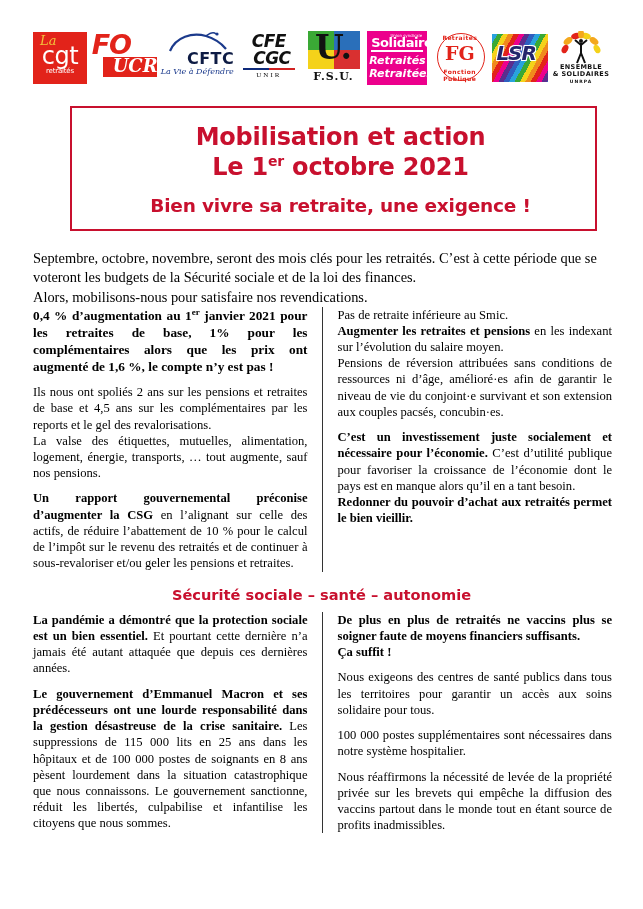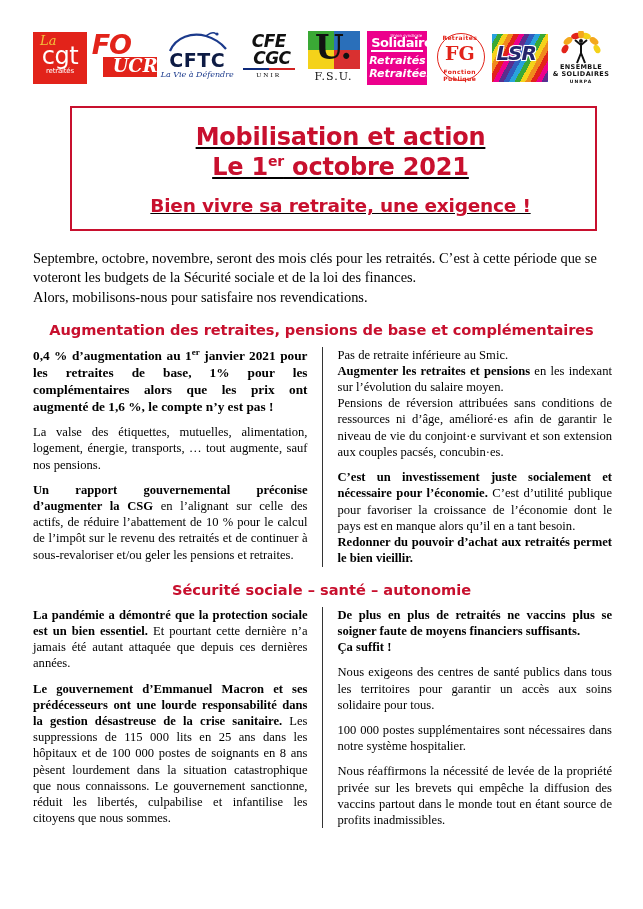--- a/index.html
+++ b/index.html
@@ -107,25 +107,26 @@
     width: 74px; height: 54px;
     text-align: center;
   }
   .logo-cftc .swoosh {
     display: block;
     margin: 0 auto;
   }
   .logo-cftc .name {
     font-family: "DejaVu Sans", sans-serif;
     font-weight: bold;
-    font-size: 19px;
+    font-size: 16px;
     color: #0d1b44;
     line-height: 1;
     letter-spacing: 0.5px;
     margin-top: -2px;
+    text-align: right;
   }
   .logo-cftc .tag {
     font-family: "DejaVu Serif", serif;
     font-style: italic;
     font-size: 8px;
     color: #1b3a8c;
     line-height: 1.1;
     margin-top: 1px;
   }
 
@@ -178,21 +179,21 @@
     position: absolute;
     left: 0; right: 0; top: -2px;
     font-family: "DejaVu Serif", serif;
     font-weight: bold;
     font-size: 33px;
     color: #111111;
     line-height: 1.15;
   }
   .logo-fsu .fsu {
     font-family: "DejaVu Serif", serif;
-    font-weight: normal;
+    font-weight: bold;
     font-size: 11px;
     letter-spacing: 1px;
     color: #111111;
     margin-top: 1px;
   }
 
   
   .logo-sol {
     width: 60px; height: 54px;
     background: #ec008c;
@@ -310,21 +311,20 @@
   }
   .logo-ens .en .sub2 { font-size: 4.5px; letter-spacing: 1px; display:block; }
 
   
   .title-box {
     border: 2px solid #c8102e;
     margin: 12px 20px 0 44px;
     padding: 14px 10px 13px 24px;
     text-align: center;
     box-sizing: border-box;
-    text-decoration: underline;
   }
   .title-main {
     font-family: "DejaVu Sans", sans-serif;
     font-weight: bold;
     font-size: 24px;
     color: #c8102e;
     line-height: 1.26;
     letter-spacing: -0.2px;
   }
   .title-main sup { font-size: 14px; }
@@ -472,25 +472,25 @@
     <div class="title-main">Mobilisation et action</div>
     <div class="title-main"><span>Le 1</span><sup>er</sup><span> octobre 2021</span></div>
     <div class="title-sub">Bien vivre sa retraite, une exigence !</div>
   </div>
 
   <div class="intro">
     <span>Septembre, octobre, novembre, seront des mois clés pour les retraités. C’est à cette période que se voteront les budgets de la Sécurité sociale et de la loi des finances.</span><br>
     <span>Alors, mobilisons-nous pour satisfaire nos revendications.</span>
   </div>
 
-  <div class="section-head">Augmentation des retraites, pensions de base et complémentaires</div>
 
   <div class="cols">
     <div class="col col-left">
       <p class="big"><b><span>0,4 % d’augmentation au 1</span><sup>er</sup><span> janvier 2021 pour les retraites de base, 1% pour les complémentaires alors que les prix ont augmenté de 1,6 %, le compte n’y est pas !</span></b></p>
+      <p class="tight">Ils nous ont spoliés 2 ans sur les pensions et retraites de base et 4,5 ans sur les complémentaires par les reports et le gel des revalorisations.</p>
       <p>La valse des étiquettes, mutuelles, alimentation, logement, énergie, transports, … tout augmente, sauf nos pensions.</p>
       <p><b>Un rapport gouvernemental préconise d’augmenter la CSG</b><span> en l’alignant sur celle des actifs, de réduire l’abattement de 10 % pour le calcul de l’impôt sur le revenu des retraités et de continuer à sous-revaloriser et/ou geler les pensions et retraites.</span></p>
     </div>
     <div class="col col-right">
       <p class="tight">Pas de retraite inférieure au Smic.</p>
       <p class="tight"><b>Augmenter les retraites et pensions</b><span> en les indexant sur l’évolution du salaire moyen.</span></p>
       <p>Pensions de réversion attribuées sans conditions de ressources ni d’âge, amélioré·es afin de garantir le niveau de vie du conjoint·e survivant et son extension aux couples pacsés, concubin·es.</p>
       <p class="tight"><b>C’est un investissement juste socialement et nécessaire pour l’économie.</b><span> C’est d’utilité publique pour favoriser la croissance de l’économie dont le pays est en manque alors qu’il en a tant besoin.</span></p>
       <p><b>Redonner du pouvoir d’achat aux retraités permet le bien vieillir.</b></p>
     </div>

